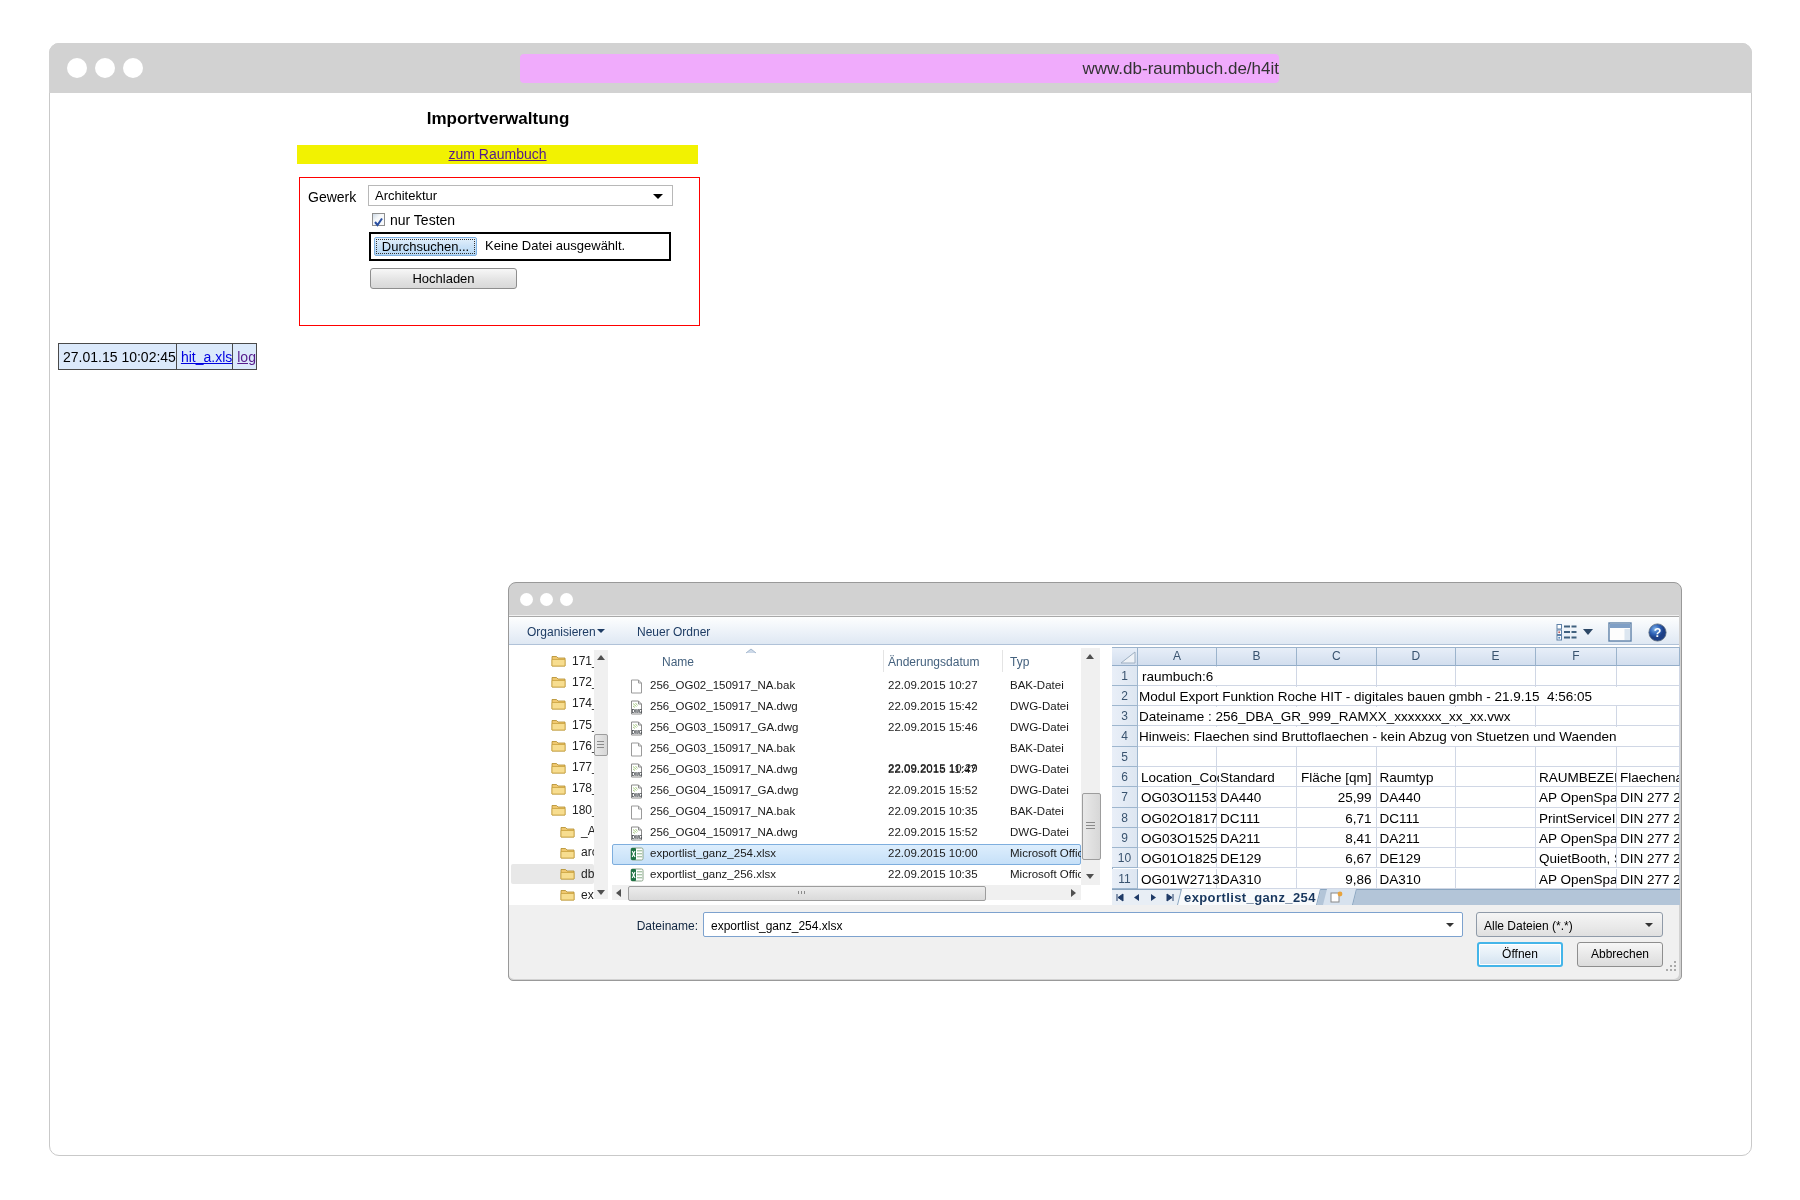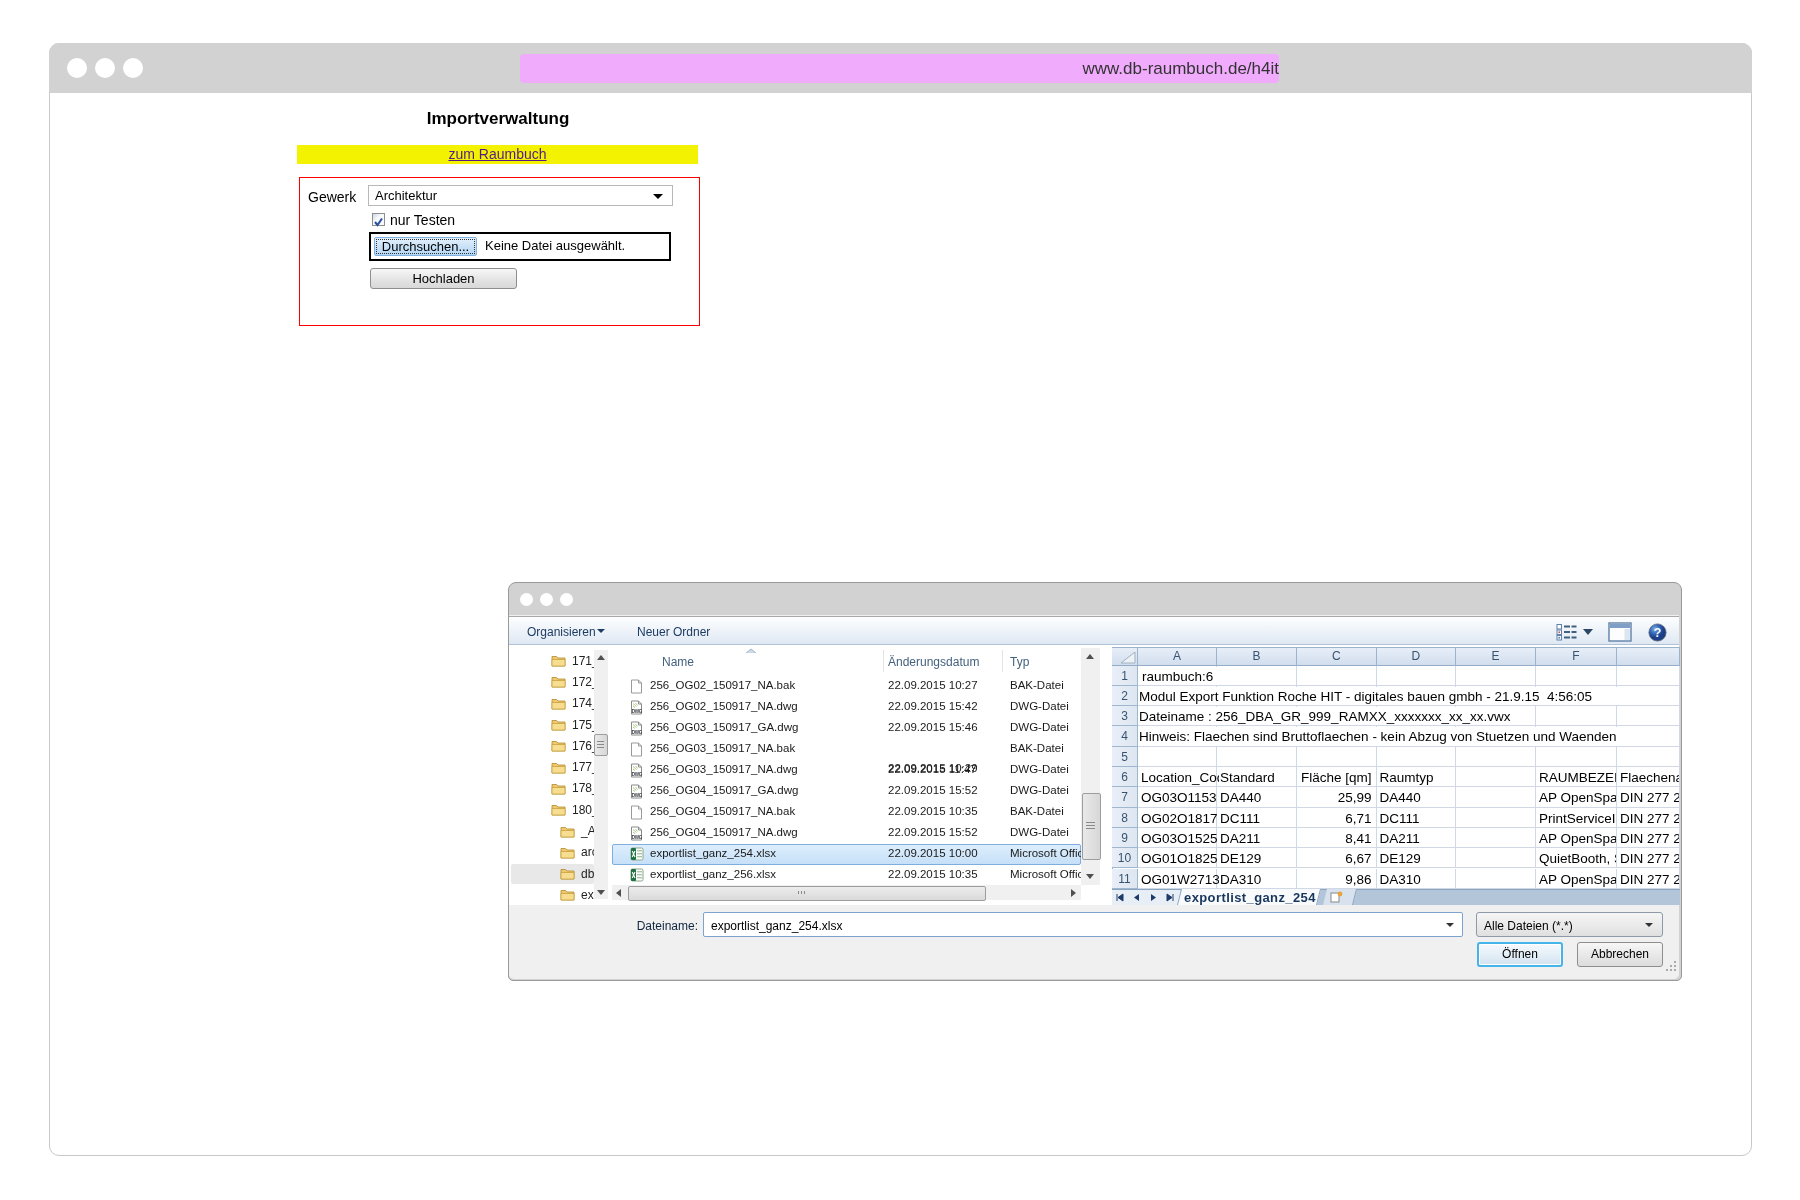--- a/index.html
+++ b/index.html
@@ -80,20 +80,25 @@
     </svg></div>
 <div class="abs lbl" style="left:390px;top:212px;font-size:14px">nur Testen</div>
 <div class="fileinput">
   <div class="fbtn">Durchsuchen...</div>
   <div class="ftxt">Keine Datei ausgewählt.</div>
 </div>
 <div class="upbtn">Hochladen</div>
 
 <table class="logt">
 <tbody>
+<tr style="background:#dbe9fb">
+        <td>27.01.15 10:02:45</td>
+        <td><a class="l1" href="#">hit_a.xls</a></td>
+        <td><a class="l2" href="#">log</a></td>
+      </tr>
 </tbody>
   </table>
 
 <div class="dlg"></div>
 <div class="ddot" style="left:520px;top:593px"></div>
 <div class="ddot" style="left:540px;top:593px"></div>
 <div class="ddot" style="left:560px;top:593px"></div>
 <div class="dbody"></div>
 <div class="toolbar"></div>
 <div class="tbtext" style="left:527px">Organisieren</div>

